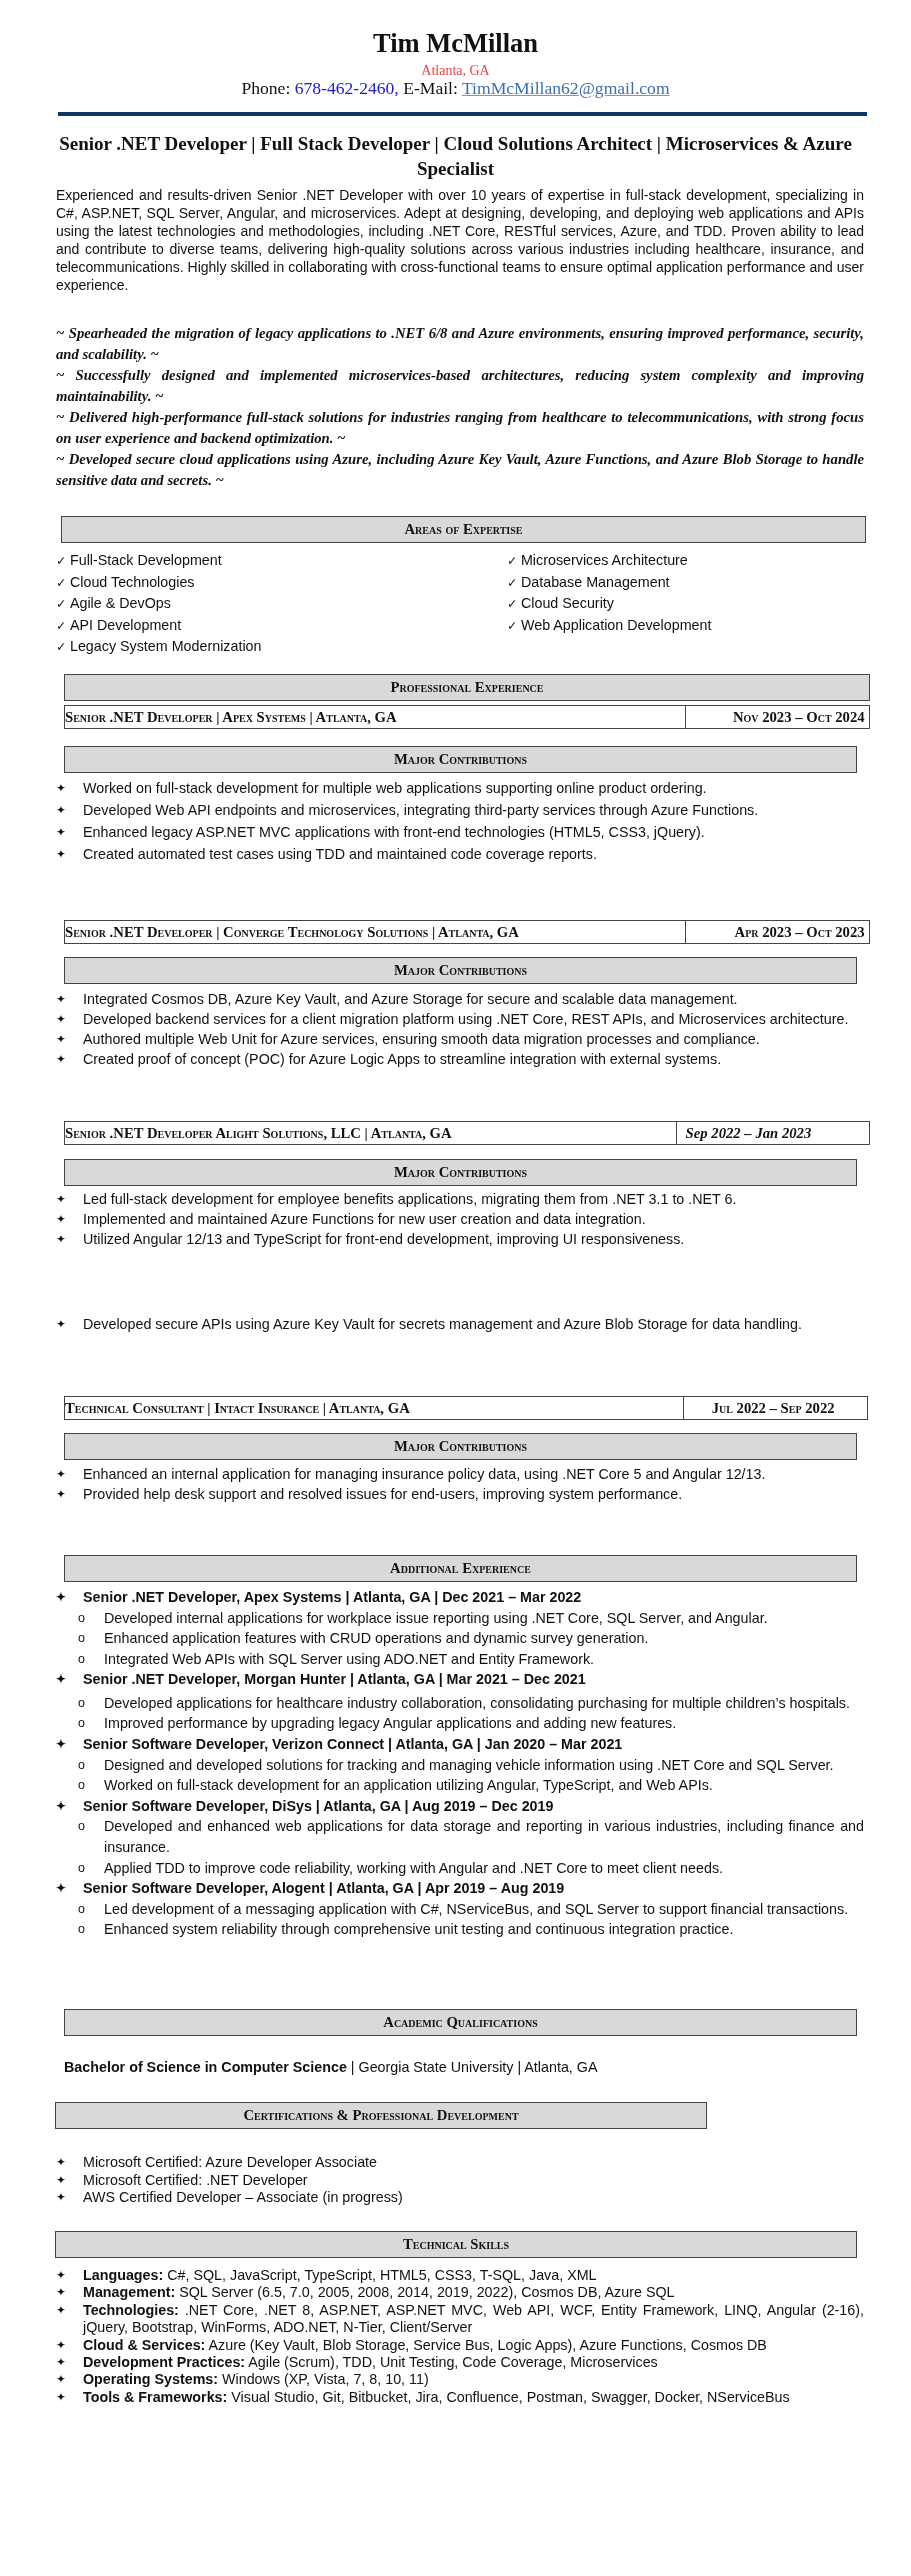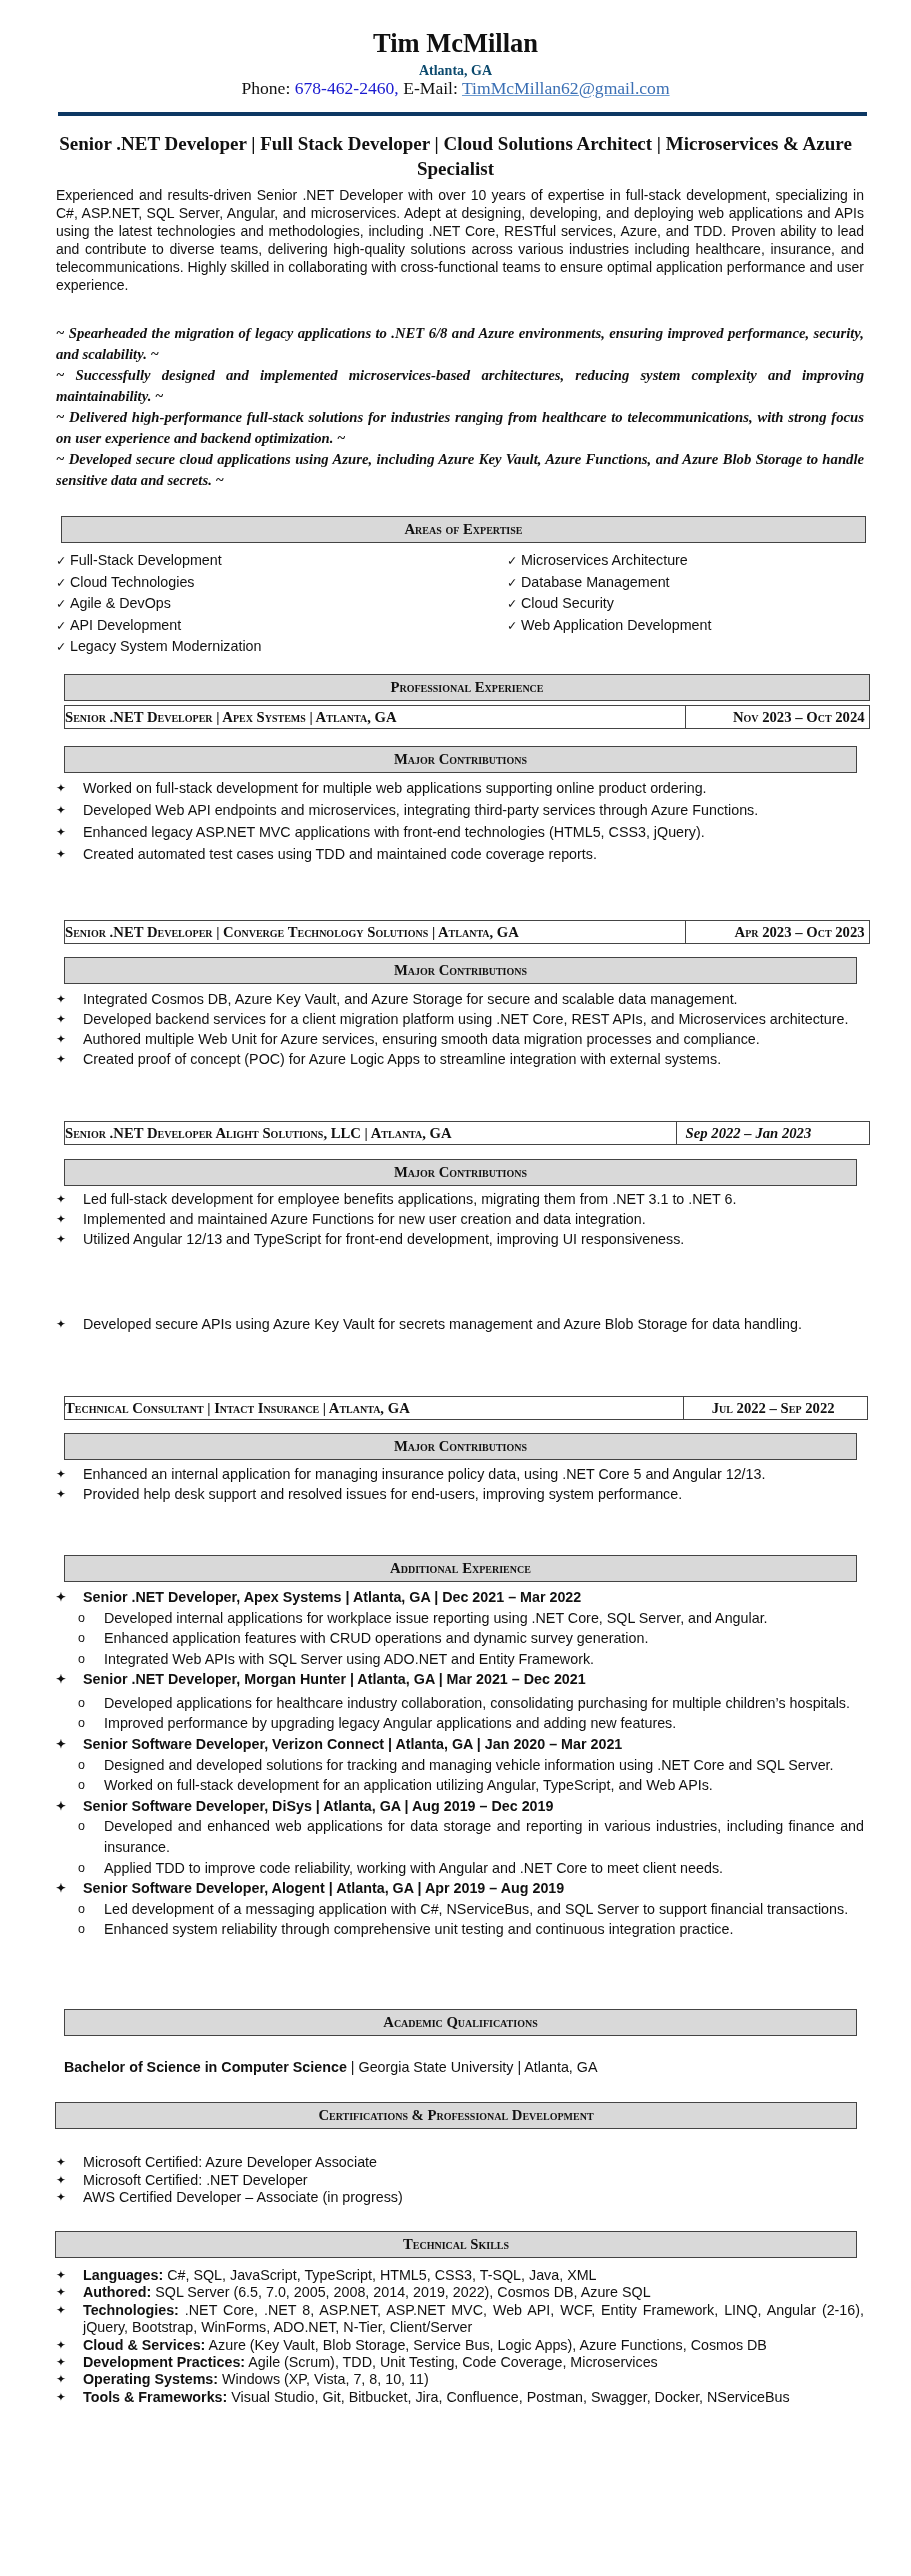--- a/index.html
+++ b/index.html
@@ -2,21 +2,21 @@
 <html style="font-size:11.8px"><head>
   <meta charset="utf-8">
   <style>
     html, body { margin: 0; padding: 0; background: #ffffff; }
     body { width: 911px; height: 2576px; position: relative; overflow: hidden;
            font-family: "Liberation Sans", sans-serif; color: #111; }
     .abs { position: absolute; }
     .serif { font-family: "Liberation Serif", serif; }
     .center { text-align: center; left: 0; width: 911px; }
     #name { top: 28px; font-size: 26.5px; font-weight: bold; }
-    #location { top: 63px; font-size: 14px; font-weight: bold; color: #0c4a6e; }
+    #location { top: 63px; font-size: 14px; font-weight: normal; color: #ef4444; }
     #contact { top: 78px; font-size: 17.6px; }
     #contact .phone { color: #1a1ad0; }
     #contact .email { color: #3b6fb4; text-decoration: underline; text-decoration-color: #6a9bd1; }
     #rule { top: 112px; left: 58px; width: 809px; height: 3.7px; background: #0d3763; }
     #headline { top: 131px; font-size: 19px; font-weight: bold; line-height: 25px; padding: 0 54px; box-sizing: border-box; }
     #summary { top: 186px; left: 56px; width: 808px; font-size: 14px; line-height: 18px; text-align: justify; }
     #highlights { top: 323px; left: 56px; width: 808px; font-size: 14.7px; font-weight: bold; font-style: italic; line-height: 21px; text-align: justify; }
     #highlights p { margin: 0; }
     .secbox { position: absolute; background: #d9d9d9; border: 1.1px solid #444; box-sizing: border-box;
               font-family: "Liberation Serif", serif; font-weight: bold; font-variant: small-caps;
@@ -134,30 +134,30 @@
   <div class="sub">Developed and enhanced web applications for data storage and reporting in various industries, including finance and insurance.</div>
   <div class="sub">Applied TDD to improve code reliability, working with Angular and .NET Core to meet client needs.</div>
   <div class="b bold">Senior Software Developer, Alogent | Atlanta, GA | Apr 2019 – Aug 2019</div>
   <div class="sub">Led development of a messaging application with C#, NServiceBus, and SQL Server to support financial transactions.</div>
   <div class="sub">Enhanced system reliability through comprehensive unit testing and continuous integration practice.</div>
 </div>
 
 <div class="secbox" style="left:64px;top:2009px;width:793px;height:27px;line-height:25px;">Academic Qualifications</div>
 <div class="abs" style="left:64px;top:2059px;font-size:14.3px;"><span class="bold">Bachelor of Science in Computer Science</span><span> | Georgia State University | Atlanta, GA</span></div>
 
-<div class="secbox" style="left:55px;top:2102px;width:802px;height:27px;line-height:25px;">Certifications &amp; Professional Development</div>
+<div class="secbox" style="left:55px;top:2102px;width:652px;height:27px;line-height:25px;">Certifications &amp; Professional Development</div>
 <div class="bullets" style="top:2154px;line-height:17.6px;">
   <div class="b">Microsoft Certified: Azure Developer Associate</div>
   <div class="b">Microsoft Certified: .NET Developer</div>
   <div class="b">AWS Certified Developer – Associate (in progress)</div>
 </div>
 
 <div class="secbox" style="left:55px;top:2231px;width:802px;height:27px;line-height:25px;">Technical Skills</div>
 <div class="bullets" style="top:2267px;line-height:17.4px;">
   <div class="b"><span class="bold">Languages:</span><span> C#, SQL, JavaScript, TypeScript, HTML5, CSS3, T-SQL, Java, XML</span></div>
-  <div class="b"><span class="bold">Authored:</span><span> SQL Server (6.5, 7.0, 2005, 2008, 2014, 2019, 2022), Cosmos DB, Azure SQL</span></div>
+  <div class="b"><span class="bold">Management:</span><span> SQL Server (6.5, 7.0, 2005, 2008, 2014, 2019, 2022), Cosmos DB, Azure SQL</span></div>
   <div class="b"><span class="bold">Technologies:</span><span> .NET Core, .NET 8, ASP.NET, ASP.NET MVC, Web API, WCF, Entity Framework, LINQ, Angular (2-16), jQuery, Bootstrap, WinForms, ADO.NET, N-Tier, Client/Server</span></div>
   <div class="b"><span class="bold">Cloud &amp; Services:</span><span> Azure (Key Vault, Blob Storage, Service Bus, Logic Apps), Azure Functions, Cosmos DB</span></div>
   <div class="b"><span class="bold">Development Practices:</span><span> Agile (Scrum), TDD, Unit Testing, Code Coverage, Microservices</span></div>
   <div class="b"><span class="bold">Operating Systems:</span><span> Windows (XP, Vista, 7, 8, 10, 11)</span></div>
   <div class="b"><span class="bold">Tools &amp; Frameworks:</span><span> Visual Studio, Git, Bitbucket, Jira, Confluence, Postman, Swagger, Docker, NServiceBus</span></div>
 </div>
 
 
 </body></html>

